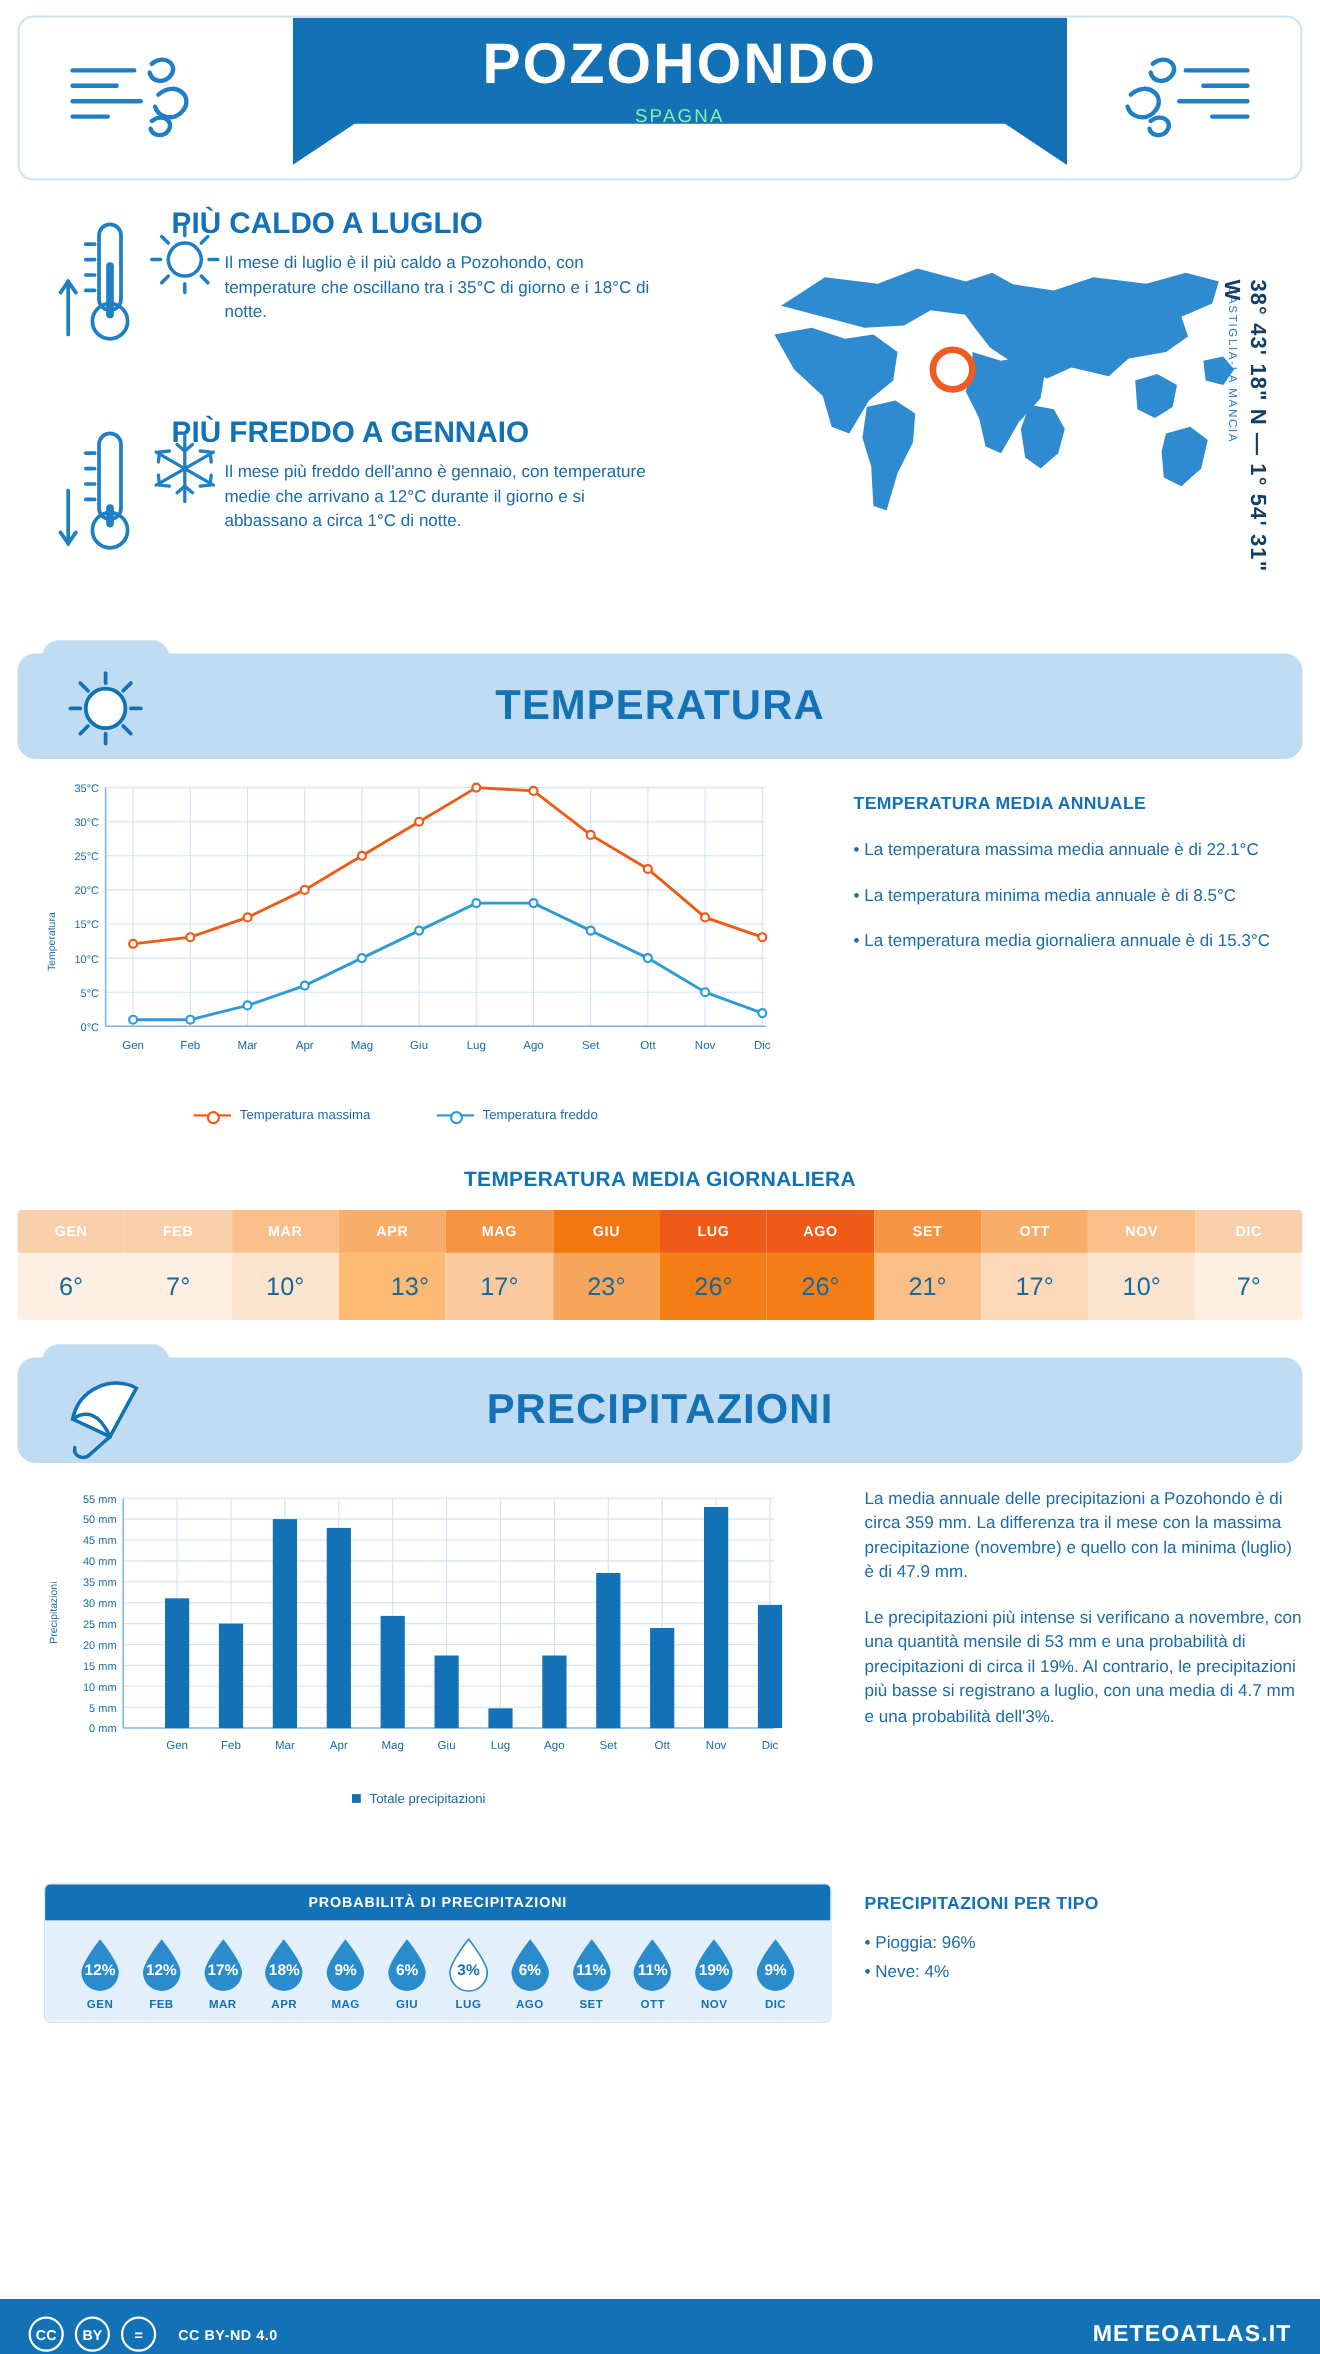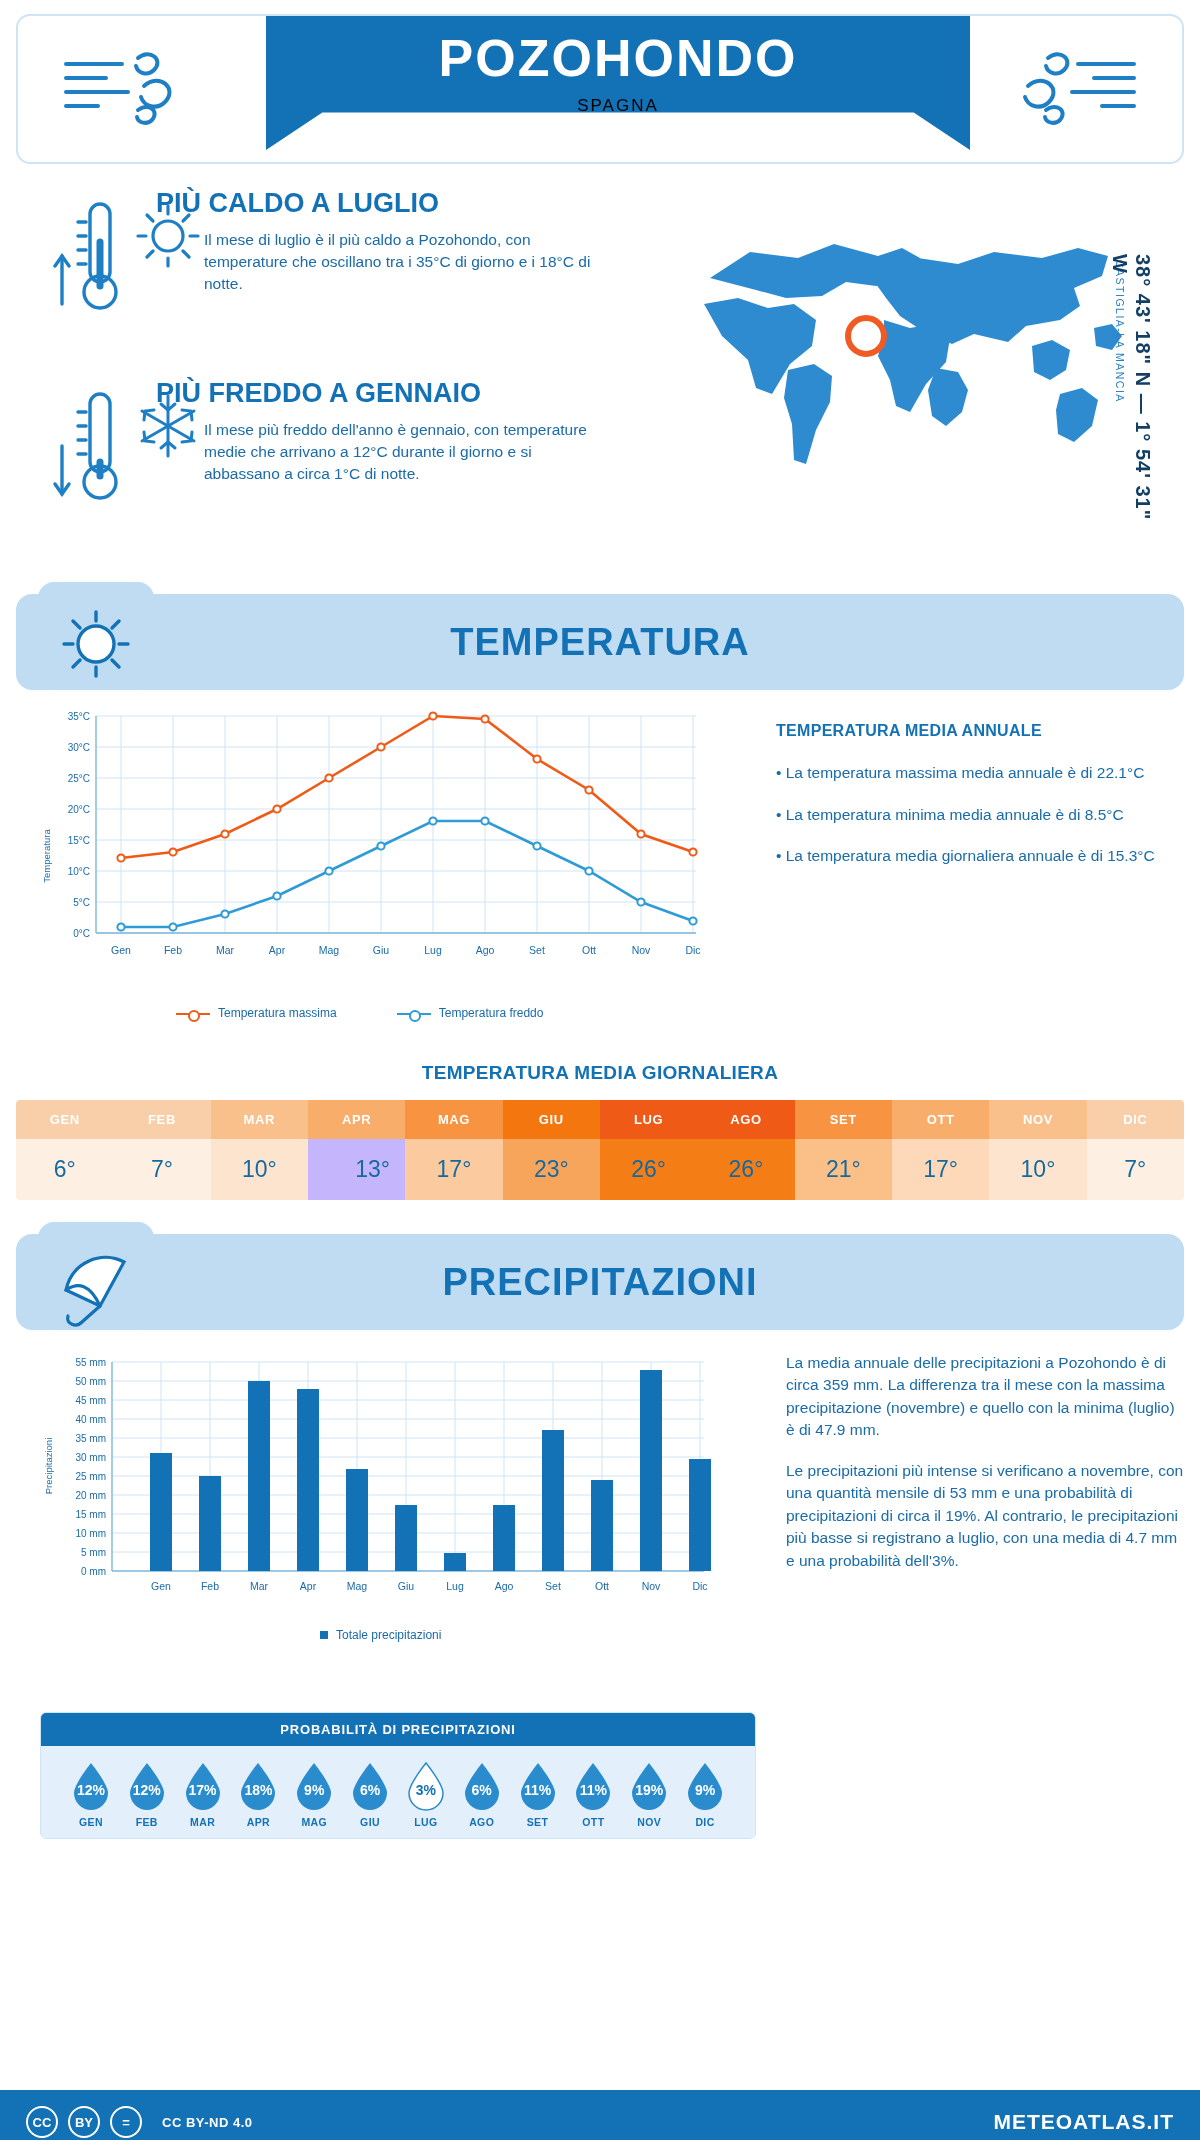--- a/index.html
+++ b/index.html
@@ -20,21 +20,21 @@
     border:2px solid #cfe4f5; border-radius:14px; background:#ffffff;
     overflow:hidden;
   }
   .header-banner {
     position:absolute; left:248px; top:0; width:704px; height:134px;
     background:#1371b5;
     clip-path: polygon(0 0, 100% 0, 100% 100%, 92% 72%, 8% 72%, 0 100%);
     display:flex; flex-direction:column; align-items:center; padding-top:16px;
   }
   .city { color:#ffffff; font-size:52px; font-weight:bold; letter-spacing:2px; line-height:1; }
-  .country { color:#000000; font-size:17px; letter-spacing:2px; margin-top:12px; }
+  .country { color:#86efac; font-size:17px; letter-spacing:2px; margin-top:12px; }
   .wind-deco { position:absolute; top:28px; }
   .wind-deco.left { left:34px; }
   .wind-deco.right { right:34px; }
 
   
   .topinfo { position:relative; margin:10px 16px 0 16px; height:420px; }
   .info-block { position:absolute; left:36px; width:560px; }
   .info-block.hot { top:14px; }
   .info-block.cold { top:204px; }
   .info-title { font-size:27px; font-weight:bold; color:#1371b5; margin:0 0 10px 104px; }
@@ -394,21 +394,21 @@
       <div class="daily-col">
         <div class="m" style="background: rgb(248, 207, 168);">FEB</div>
         <div class="v" style="background: rgb(253, 240, 227);">7°</div>
       </div>
       <div class="daily-col">
         <div class="m" style="background: rgb(249, 192, 140);">MAR</div>
         <div class="v" style="background: rgb(253, 228, 206);">10°</div>
       </div>
       <div class="daily-col">
         <div class="m" style="background: rgb(249, 173, 106);">APR</div>
-        <div class="v" style="background: #c4b5fd; padding-left: 32px;">13°</div>
+        <div class="v" style="background: #fdba74; padding-left: 32px;">13°</div>
       </div>
       <div class="daily-col">
         <div class="m" style="background: rgb(247, 147, 65);">MAG</div>
         <div class="v" style="background: rgb(251, 203, 159);">17°</div>
       </div>
       <div class="daily-col">
         <div class="m" style="background: rgb(244, 118, 15);">GIU</div>
         <div class="v" style="background: rgb(248, 165, 92);">23°</div>
       </div>
       <div class="daily-col">
@@ -645,20 +645,25 @@
             <div class="drop">
               <svg width="46" height="52" viewBox="0 0 46 52">
                 <path d="M23 3 C23 3 6 24 6 33 a17 17 0 0 0 34 0 C40 24 23 3 23 3 Z" fill="#2a8ccd" stroke="none" stroke-width="1.5"></path>
               </svg>
               <span>9%</span>
             </div>
             <div class="mn">DIC</div>
           </div>
         </div>
     </div>
+    <div class="ptype">
+      <h4>PRECIPITAZIONI PER TIPO</h4>
+      <div>• Pioggia: 96%</div>
+      <div>• Neve: 4%</div>
+    </div>
   </div>
 
   <div class="footer">
     <div class="cc-group">
       <div class="cc-badge">CC</div>
       <div class="cc-badge">BY</div>
       <div class="cc-badge">=</div>
       <div class="cc-label">CC BY-ND 4.0</div>
     </div>
     <div class="brand">METEOATLAS.IT</div>

